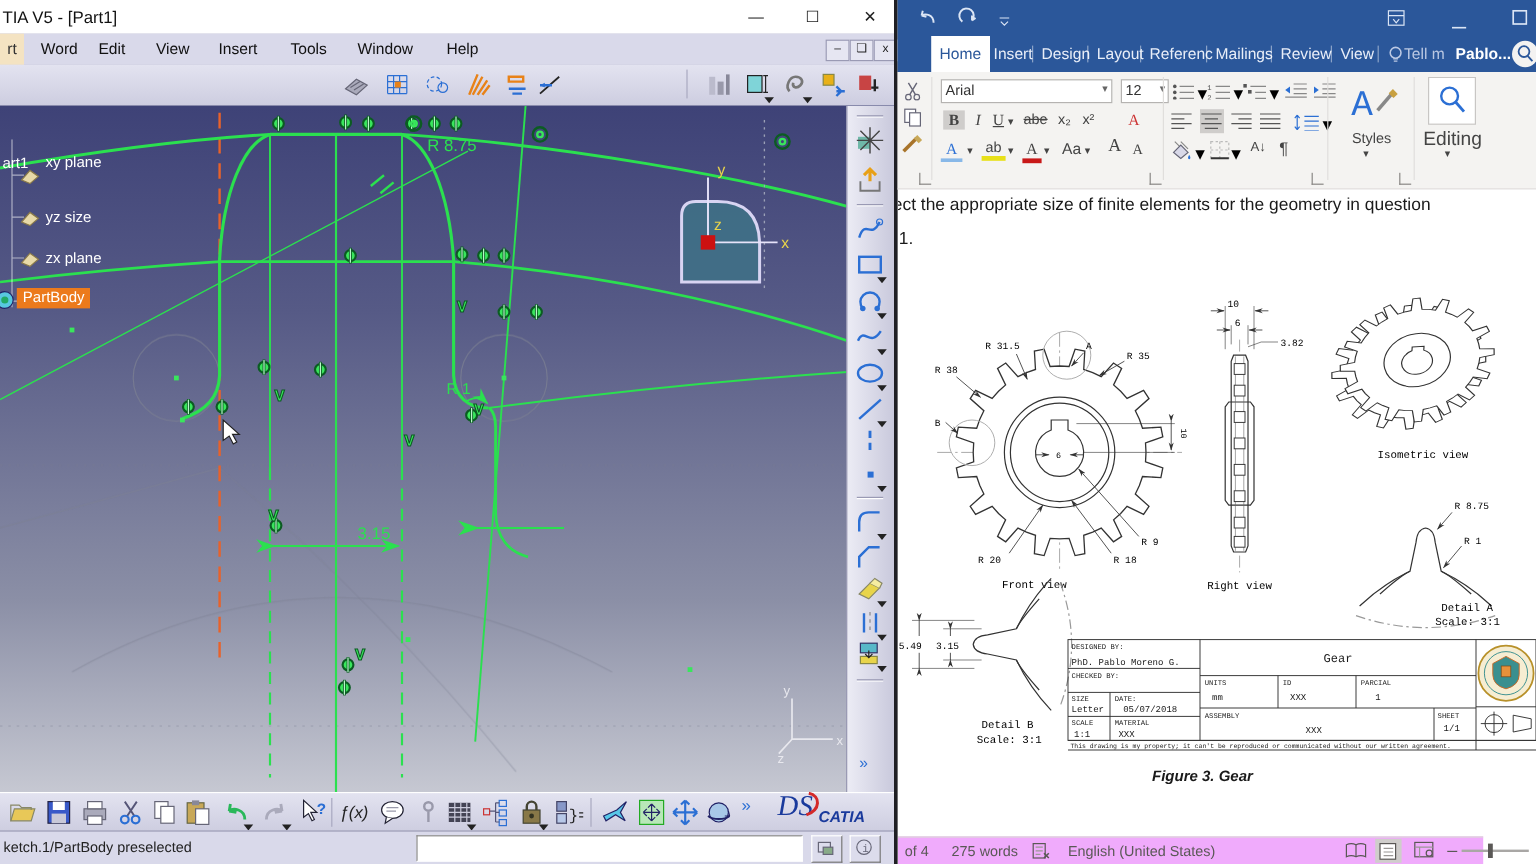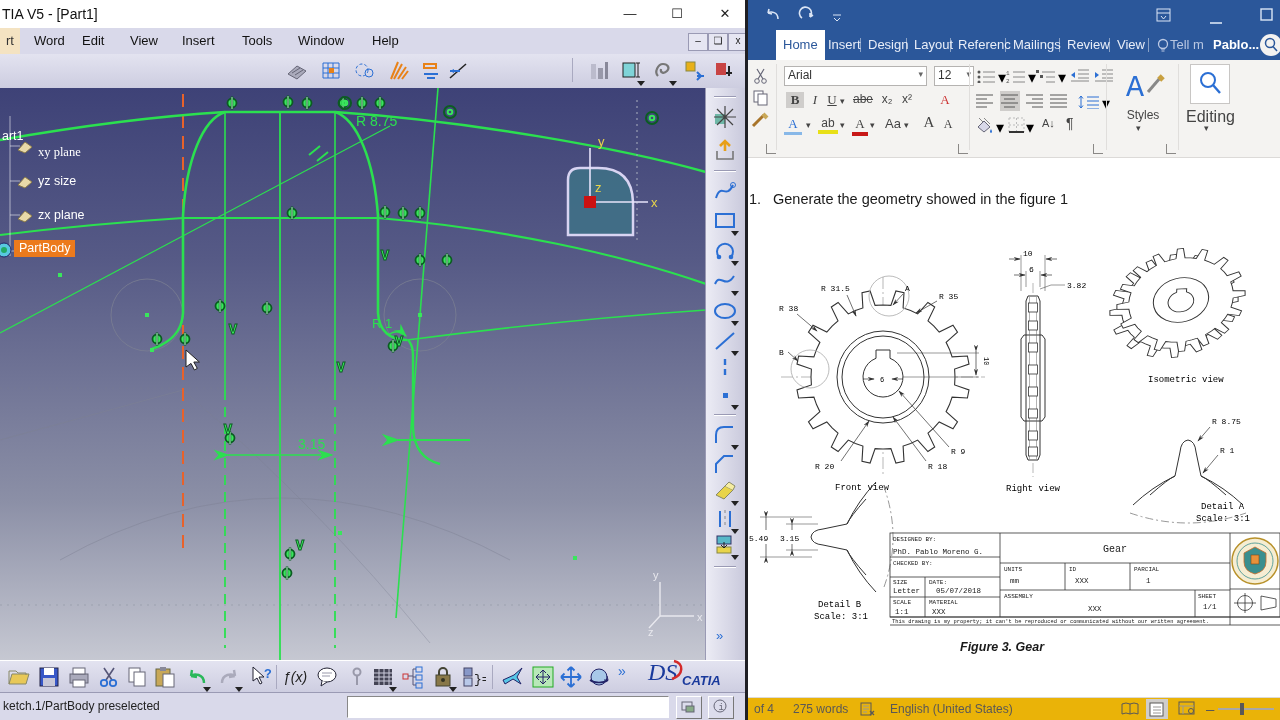--- a/index.html
+++ b/index.html
@@ -47,21 +47,21 @@
   .ribbon{left:0;top:60px;width:532px;height:97px;background:#f4f3f1;border-bottom:1px solid #dcdad8;}
   .rb-sep{top:4px;width:1px;height:86px;background:#e0dedc;}
   .rb-lbl{top:82px;font-size:10px;color:#6d6b69;margin-top:28px;}
   .combo{background:#fff;border:1px solid #b5b3b1;font-size:12px;color:#333;padding:1px 3px;}
   .rb-btn{color:#444;font-size:13px;text-align:center;}
   .sel{background:#cfcdcb;}
   .launcher{width:9px;height:9px;border-left:1px solid #8a8886;border-bottom:1px solid #8a8886;}
   .w-doc{left:0;top:158px;width:532px;height:539px;background:#fff;overflow:hidden;color:#1a1a1a;}
   .doc-line{font-size:14.5px;white-space:nowrap;}
   .fig-caption{font-size:12.5px;font-weight:bold;font-style:italic;}
-  .w-status{left:0;top:697px;width:532px;height:23px;background:#eab308;border-top:1px solid #dcdad8;font-size:12px;color:#5a5856;}
+  .w-status{left:0;top:697px;width:488px;height:23px;background:#f0abfc;border-top:1px solid #dcdad8;font-size:12px;color:#5a5856;}
   svg text{font-family:"Liberation Mono","DejaVu Sans Mono",monospace;}
   .sk-txt{font-family:"Liberation Sans",sans-serif;}
 </style>
 </head>
 <body>
 
 <div id="screen">
 
 <section id="catia" class="abs">
 
@@ -268,21 +268,21 @@
       <g transform="translate(186,262)">
         <path d="M0,0 L0,17 L5,13.4 L8.4,20 L11.3,18.4 L7.8,12 L13.4,12 Z" fill="#fff" stroke="#222" stroke-width="1"></path>
       </g>
     </svg>
 
     <div class="tree abs">
       <svg class="abs" style="left:6px;top:28px;" width="30" height="150">
         <path d="M4,0 V140 M4,30 H14 M4,65 H14 M4,99 H14 M4,135 H10" stroke="rgba(255,255,255,.55)" fill="none"></path>
       </svg>
       <div class="tree-row abs" style="left:2px;top:18px;margin-top:23px;">art1</div>
-      <div class="tree-row abs" style="left:38px;top:57px;font-family:Liberation Serif, serif;">xy plane</div>
+      <div class="tree-row abs" style="left:38px;top:40px;">xy plane</div>
       <div class="tree-row abs" style="left:38px;top:86px;">yz size</div>
       <div class="tree-row abs" style="left:38px;top:120px;">zx plane</div>
       <svg class="abs" style="left:16px;top:52px;" width="18" height="14">
             <path d="M2 10 L9 2 L16 7 L9 13 Z" fill="#e8d9a8" stroke="#8a7a4a"></path>
           </svg>
       <svg class="abs" style="left:16px;top:87px;" width="18" height="14">
             <path d="M2 10 L9 2 L16 7 L9 13 Z" fill="#e8d9a8" stroke="#8a7a4a"></path>
           </svg>
       <svg class="abs" style="left:16px;top:121px;" width="18" height="14">
             <path d="M2 10 L9 2 L16 7 L9 13 Z" fill="#e8d9a8" stroke="#8a7a4a"></path>
@@ -695,22 +695,22 @@
     <span class="abs" style="left:442px;top:4px;width:38px;height:38px;background:#fff;border:1px solid #c8c6c4;">
       <svg width="38" height="38">
             <circle cx="17" cy="15" r="7" fill="none" stroke="#2b6fd4" stroke-width="2"></circle>
             <path d="M22 20 L29 28" stroke="#2b6fd4" stroke-width="2.4"></path>
           </svg></span>
     <div class="rb-btn abs" style="left:438px;top:48px;width:46px;font-size:16px;">Editing</div>
     <div class="rb-btn abs" style="left:456px;top:63px;font-size:9px;">▾</div>
   </div>
 
   <div class="w-doc abs">
+    <div class="doc-line abs" style="left:-4px;top:5px;">ect the appropriate size of finite elements for the geometry in question</div>
     <div class="doc-line abs" style="left:1px;top:33px;">1.</div>
-    <div class="doc-line abs" style="left:25px;top:33px;">Generate the geometry showed in the figure 1</div>
 
     <svg class="abs" style="left:0;top:67px;" width="532" height="412" viewBox="0 0 532 412">
       <defs>
         <marker id="mk" markerWidth="11" markerHeight="9" refX="9" refY="3.5" orient="auto">
           <path d="M10,3.5 L0,0.5 L3,3.5 L0,6.5 Z" fill="#333"></path>
         </marker>
         <path id="toothP" d="M-38,28 Q-20,12 -13,9 L-8,-15 Q-7,-26 0,-27 Q7,-26 8,-15 L13,9 Q20,12 38,28" fill="#fff" stroke="#333" stroke-width="1"></path>
       </defs>
 
       <g transform="translate(135,152)">

